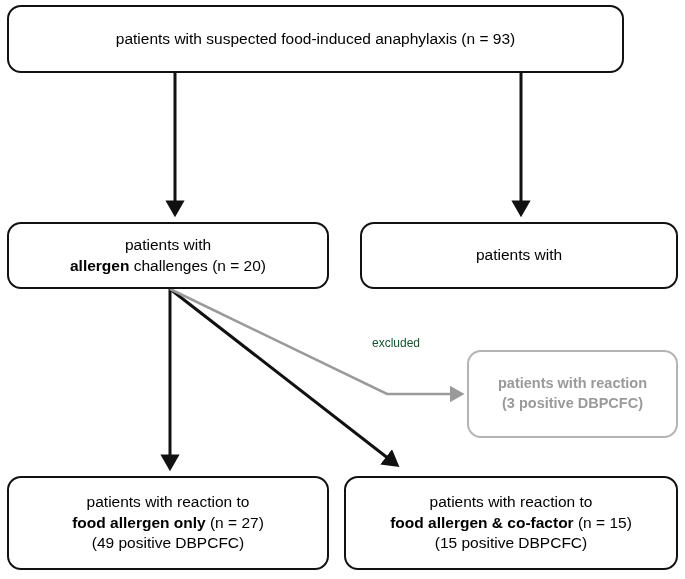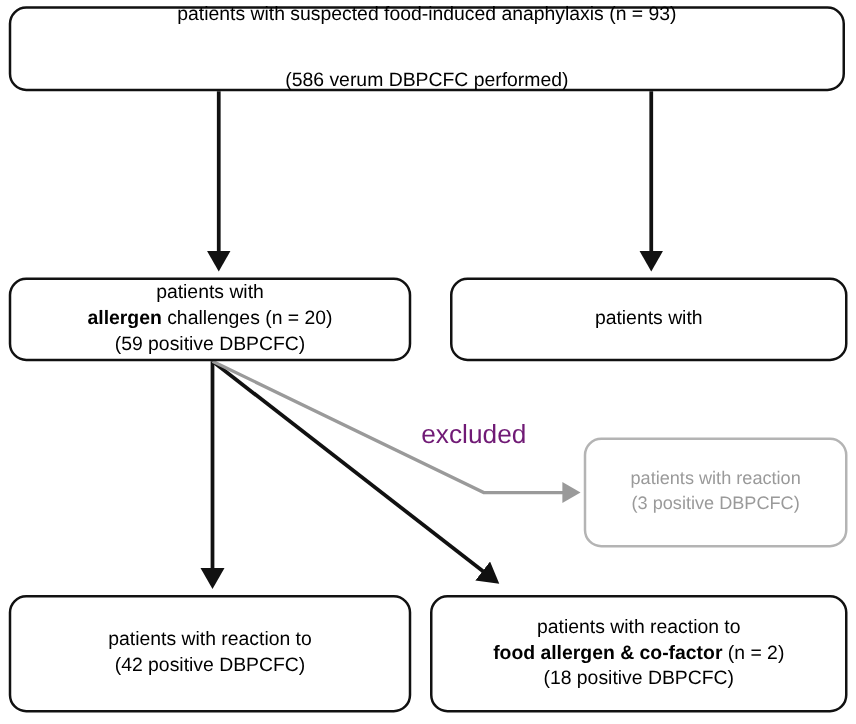--- a/index.html
+++ b/index.html
@@ -38,32 +38,33 @@
     text-align: center;
     color: #000000;
     font-size: 15.5px;
     line-height: 1.35;
   }
   .node.muted {
     border-color: #b4b4b4;
     border-width: 2px;
     color: #9a9a9a;
     font-size: 14.5px;
+    font-weight: bold;
   }
   .node .line {
     display: block;
     white-space: nowrap;
   }
   .node .line b {
     font-weight: bold;
   }
   #node-top {
     left: 7px;
     top: 5px;
-    width: 669px;
+    width: 617px;
     height: 68px;
     gap: 32px;
   }
   #node-positive {
     left: 7px;
     top: 222px;
     width: 322px;
     height: 67px;
   }
   #node-negative {
@@ -85,23 +86,24 @@
     height: 94px;
   }
   #node-cofactor {
     left: 344px;
     top: 476px;
     width: 334px;
     height: 94px;
   }
   .edge-label {
     position: absolute;
-    font-size: 21px;
-    color: #701a75;
+    font-size: 12px;
+    color: #14532d;
     white-space: nowrap;
+    margin-left: 35px;
   }
   #label-excluded {
     left: 337px;
     top: 336px;
   }
 </style>
 </head>
 <body>
 
 <div id="flowchart">
@@ -124,42 +126,41 @@
 
     <line x1="170" y1="289" x2="389" y2="459" stroke="#111111" stroke-width="3" marker-end="url(#arrow-black)"></line>
 
     <polyline points="170,289 387,394 453,394" fill="none" stroke="#9a9a9a" stroke-width="2.6" marker-end="url(#arrow-gray)"></polyline>
   </svg>
 
   <div class="edge-label" id="label-excluded">excluded</div>
 
   <div class="node" id="node-top">
     <span class="line">patients with suspected food-induced anaphylaxis (n = 93)</span>
-    <span class="line">(586 verum DBPCFC performed)</span>
   </div>
 
   <div class="node" id="node-positive">
     <span class="line">patients with</span>
     <span class="line"><b>allergen</b><span> challenges (n = 20)</span></span>
-    <span class="line">(59 positive DBPCFC)</span>
   </div>
 
   <div class="node" id="node-negative">
     <span class="line">patients with</span>
   </div>
 
   <div class="node muted" id="node-drug">
     <span class="line">patients with reaction</span>
     <span class="line">(3 positive DBPCFC)</span>
   </div>
 
   <div class="node" id="node-food-only">
     <span class="line">patients with reaction to</span>
-    <span class="line">(42 positive DBPCFC)</span>
+    <span class="line"><b>food allergen only</b><span> (n = 27)</span></span>
+    <span class="line">(49 positive DBPCFC)</span>
   </div>
 
   <div class="node" id="node-cofactor">
     <span class="line">patients with reaction to</span>
-    <span class="line"><b>food allergen &amp; co-factor</b><span> (n = 2)</span></span>
-    <span class="line">(18 positive DBPCFC)</span>
+    <span class="line"><b>food allergen &amp; co-factor</b><span> (n = 15)</span></span>
+    <span class="line">(15 positive DBPCFC)</span>
   </div>
 
 </div>
 
 </body></html>

